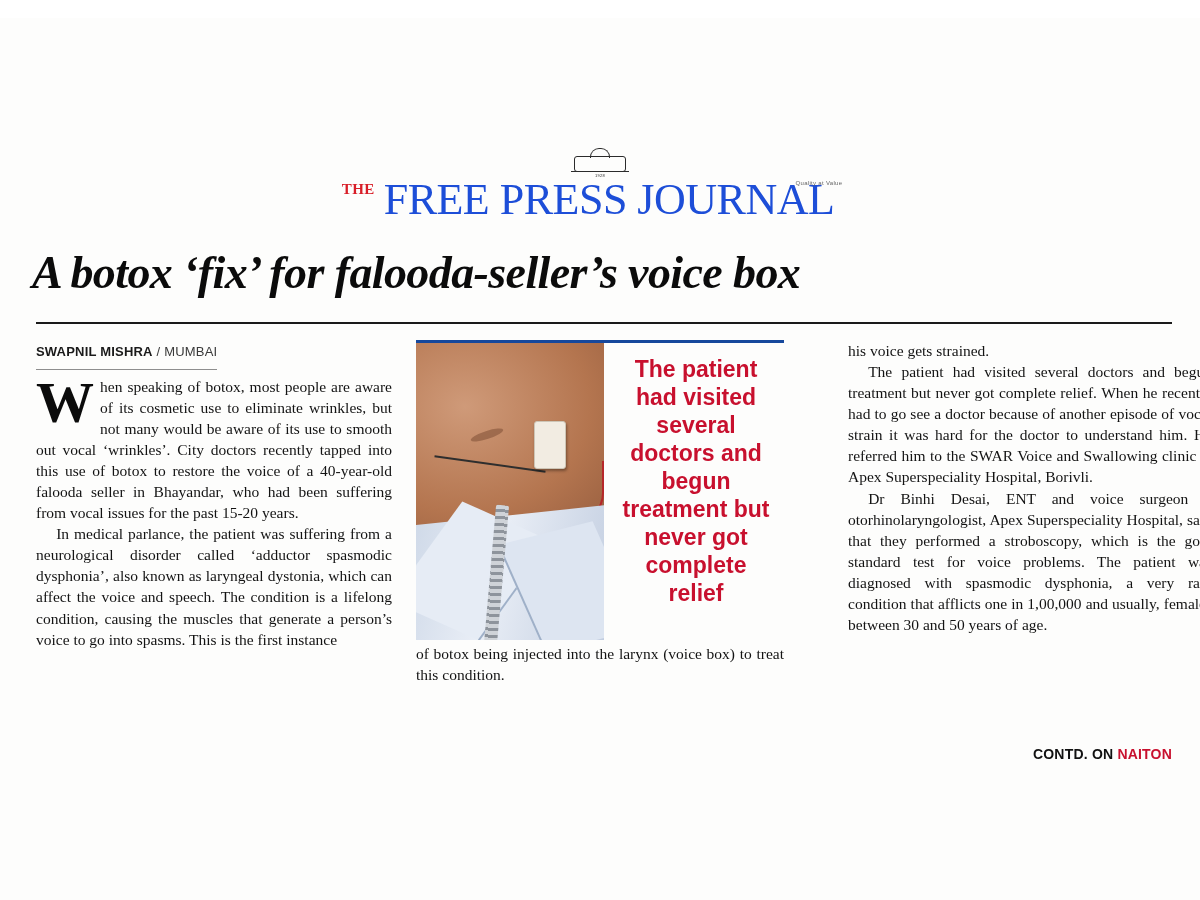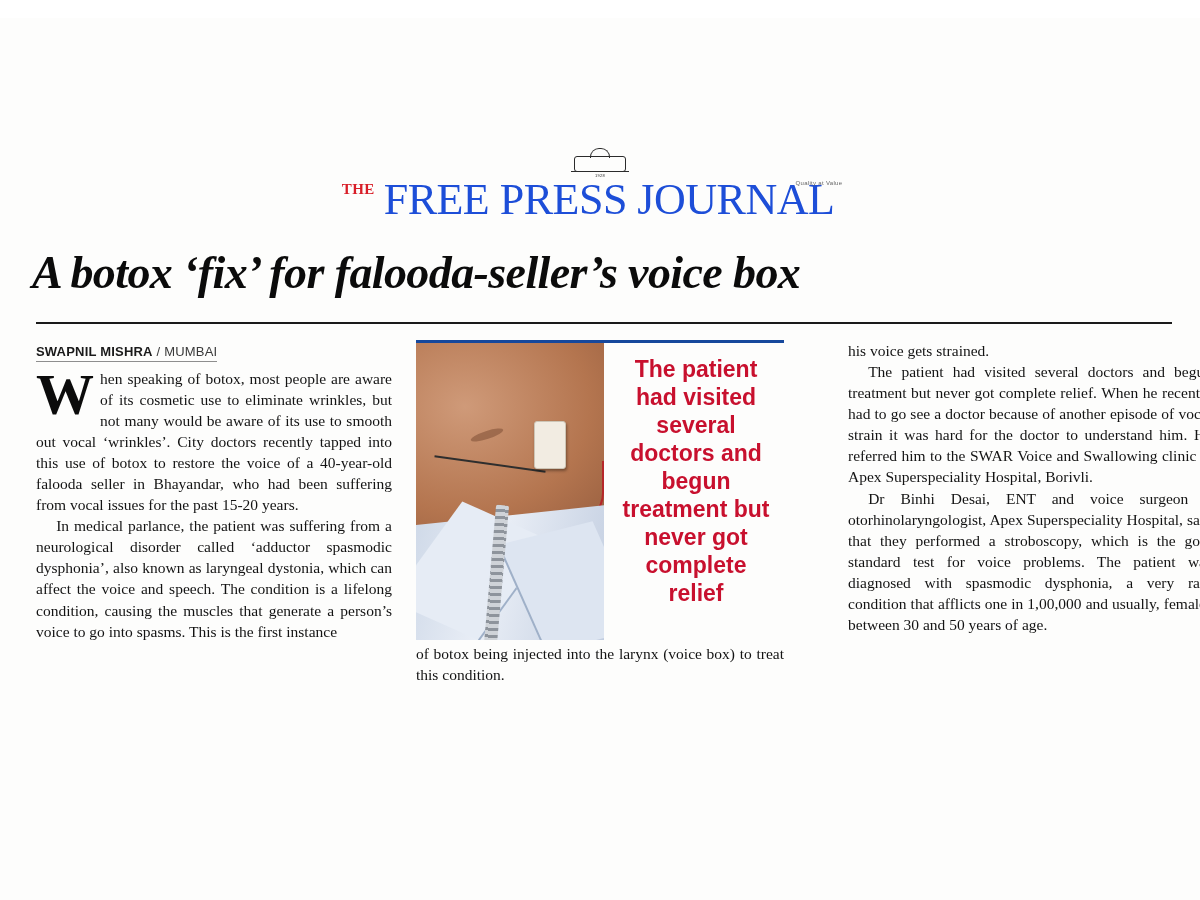--- a/index.html
+++ b/index.html
@@ -149,21 +149,21 @@
   .col-left  { left: 36px;  width: 356px; }
   .col-mid   { left: 416px; width: 368px; }
   .col-right { left: 848px; width: 364px; }
 
   .byline {
     font-family: "Liberation Sans", sans-serif;
     font-size: 13px;
     letter-spacing: .2px;
     color: #1a1a1a;
     margin-bottom: 6px;
-    padding-bottom: 0;
+    padding-bottom: 8px;
     border-bottom: 1.5px solid #8e8e8e;
     display: inline-block;
   }
   .byline .author { font-weight: bold; }
   .byline .place { color: #3a3a3a; }
 
   .dropcap-para {
     position: relative;
     min-height: 64px;
   }
@@ -339,14 +339,17 @@
   <div class="col col-mid" style="top:625px;">
     <p class="first">of botox being injected into the larynx (voice box) to treat this condition.</p>
   </div>
 
   <div class="col col-right">
     <p class="first">his voice gets strained.</p>
     <p>The patient had visited several doctors and begun treatment but never got complete relief. When he recently had to go see a doctor because of another episode of vocal strain it was hard for the doctor to understand him. He referred him to the SWAR Voice and Swallowing clinic at Apex Superspeciality Hospital, Borivli.</p>
     <p>Dr Binhi Desai, ENT and voice surgeon – otorhinolaryngologist, Apex Superspeciality Hospital, said that they performed a stroboscopy, which is the gold standard test for voice problems. The patient was diagnosed with spasmodic dysphonia, a very rare condition that afflicts one in 1,00,000 and usually, females between 30 and 50 years of age.</p>
   </div>
 
+  <div class="contd">
+    <span>CONTD. ON </span><span class="pg">NAITON</span>
+  </div>
 
 </div>
 
 </body></html>

